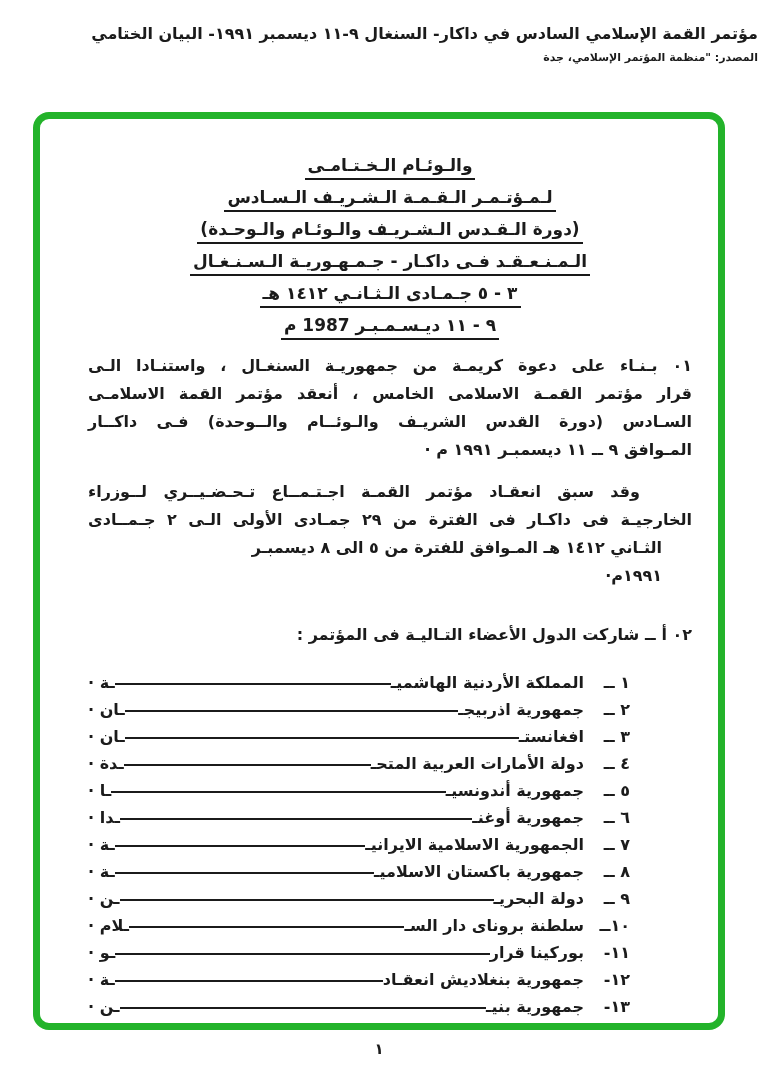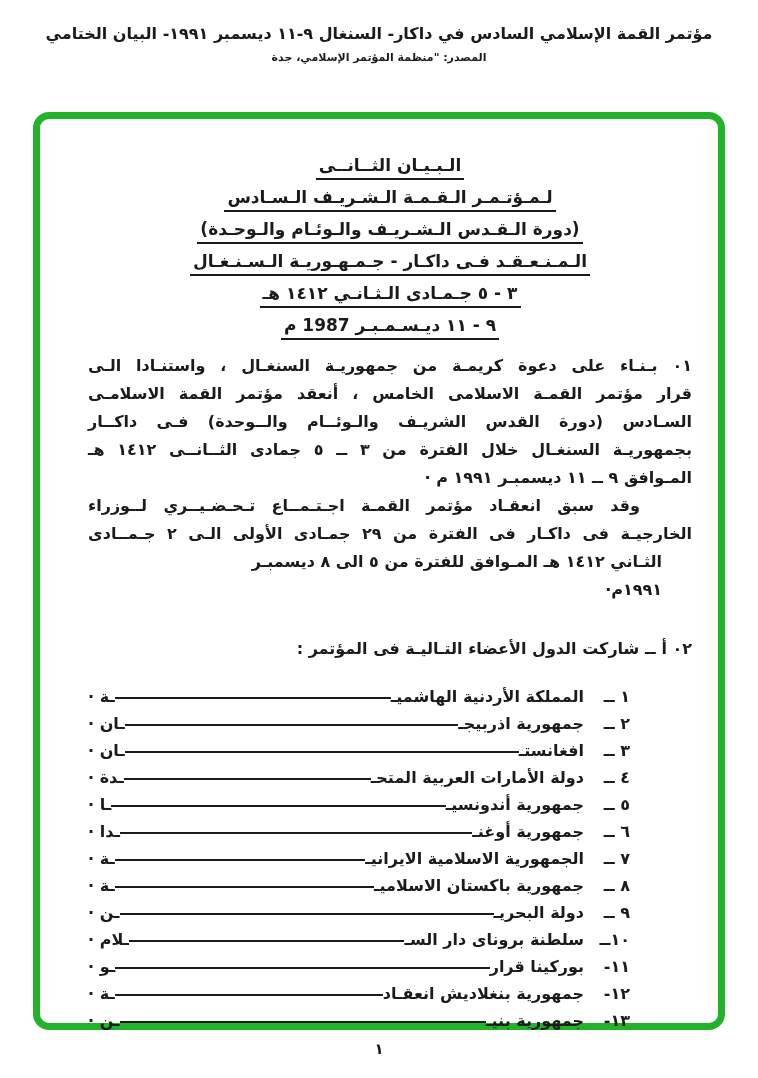--- a/index.html
+++ b/index.html
@@ -1,21 +1,21 @@
 <!DOCTYPE html>
 <html lang="ar" dir="rtl"><head>
 <meta charset="utf-8">
 <style>
   html,body{margin:0;padding:0;}
   body{
     width:758px;height:1078px;background:#ffffff;
     font-family:"DejaVu Sans",sans-serif;
     color:#1b1b1b;direction:rtl;position:relative;overflow:hidden;
   }
-  .doc-header{position:absolute;top:24px;left:0;width:758px;text-align:center;}
+  .doc-header{position:absolute;top:24px;left:0;width:758px;text-align:right;}
   .doc-header .h1{font-size:16px;font-weight:bold;letter-spacing:0;}
   .doc-header .h2{font-size:11px;font-weight:bold;margin-top:8px;}
 
   .scan-frame{
     position:absolute;left:33px;top:112px;width:692px;height:918px;
     box-sizing:border-box;border:7px solid #23b32a;border-radius:16px;
     background:#fff;
   }
   .content{padding:36px 26px 0 48px;}
 
@@ -26,21 +26,21 @@
     border-bottom:2px solid #191919;padding:0 3px 3px;
     white-space:nowrap;
   }
 
   .para{font-size:16px;font-weight:bold;line-height:28px;}
   .para .jline{text-align:justify;text-align-last:justify;}
   .para .rline{text-align:right;}
   .para .end1{margin-left:105px;}           
   .para .ind-first{margin-right:52px;}      
   .para .end2{margin-right:30px;margin-left:110px;}
-  .p2{margin-top:0;}
+  .p2{margin-top:14px;}
 
   .section-line{font-size:16px;font-weight:bold;line-height:28px;
     margin-top:31px;text-align:right;}
 
   .country-list{margin-top:16px;}
   .country{
     display:flex;align-items:flex-end;height:27px;
     margin-right:62px;font-size:16px;font-weight:bold;
   }
   .country .num{min-width:46px;white-space:nowrap;}
@@ -57,33 +57,32 @@
 
 <div class="doc-header">
   <div class="h1">مؤتمر القمة الإسلامي السادس في داكار- السنغال ٩-١١ ديسمبر ١٩٩١- البيان الختامي</div>
   <div class="h2">المصدر: "منظمة المؤتمر الإسلامي، جدة</div>
 </div>
 
 <div class="scan-frame">
   <div class="content">
 
     <div class="title-block">
-      <div class="title-row"><span>الـبـيـان الثــانــى</span></div>
+      <div class="title-row"><span>والـوئـام الـخـتـامـى</span></div>
       <div class="title-row"><span>لـمـؤتـمـر الـقـمـة الـشـريـف الـسـادس</span></div>
       <div class="title-row"><span>(دورة الـقـدس الـشـريـف والـوئـام والـوحـدة)</span></div>
       <div class="title-row"><span>الـمـنـعـقـد فـى داكـار - جـمـهـوريـة الـسـنـغـال</span></div>
       <div class="title-row"><span>٣ - ٥ جـمـادى الـثـانـي ١٤١٢ هـ</span></div>
       <div class="title-row"><span>٩ - ١١ ديـسـمـبـر 1987 م</span></div>
     </div>
 
     <div class="para p1">
       <div class="jline">٠١    بـنـاء على دعوة كريمـة من جمهوريـة السنغـال ،  واستنـادا الـى</div>
       <div class="jline">قرار مؤتمر القمـة الاسلامى الخامس ،  أنعقد مؤتمر القمة الاسلامـى</div>
       <div class="jline">السـادس (دورة القدس الشريـف والـوئــام والــوحدة) فـى داكــار</div>
-      <div class="jline">بجمهوريـة السنغـال خلال الفترة من ٣ ــ ٥ جمادى الثــانــى ١٤١٢ هـ</div>
       <div class="rline end1">المـوافق ٩ ــ ١١ ديسمبـر ١٩٩١ م ·</div>
     </div>
 
     <div class="para p2">
       <div class="jline ind-first">وقد سبق انعقـاد مؤتمر القمـة اجـتـمــاع تـحـضـيــري لــوزراء</div>
       <div class="jline">الخارجيـة فى داكـار فى الفترة من ٢٩ جمـادى الأولى الـى ٢ جـمــادى</div>
       <div class="rline end2">الثـاني ١٤١٢ هـ المـوافق للفترة من ٥ الى ٨ ديسمبـر ١٩٩١م·</div>
     </div>
 
     <div class="section-line">٠٢    أ ــ شاركت الدول الأعضاء التـاليـة فى المؤتمر :</div>

